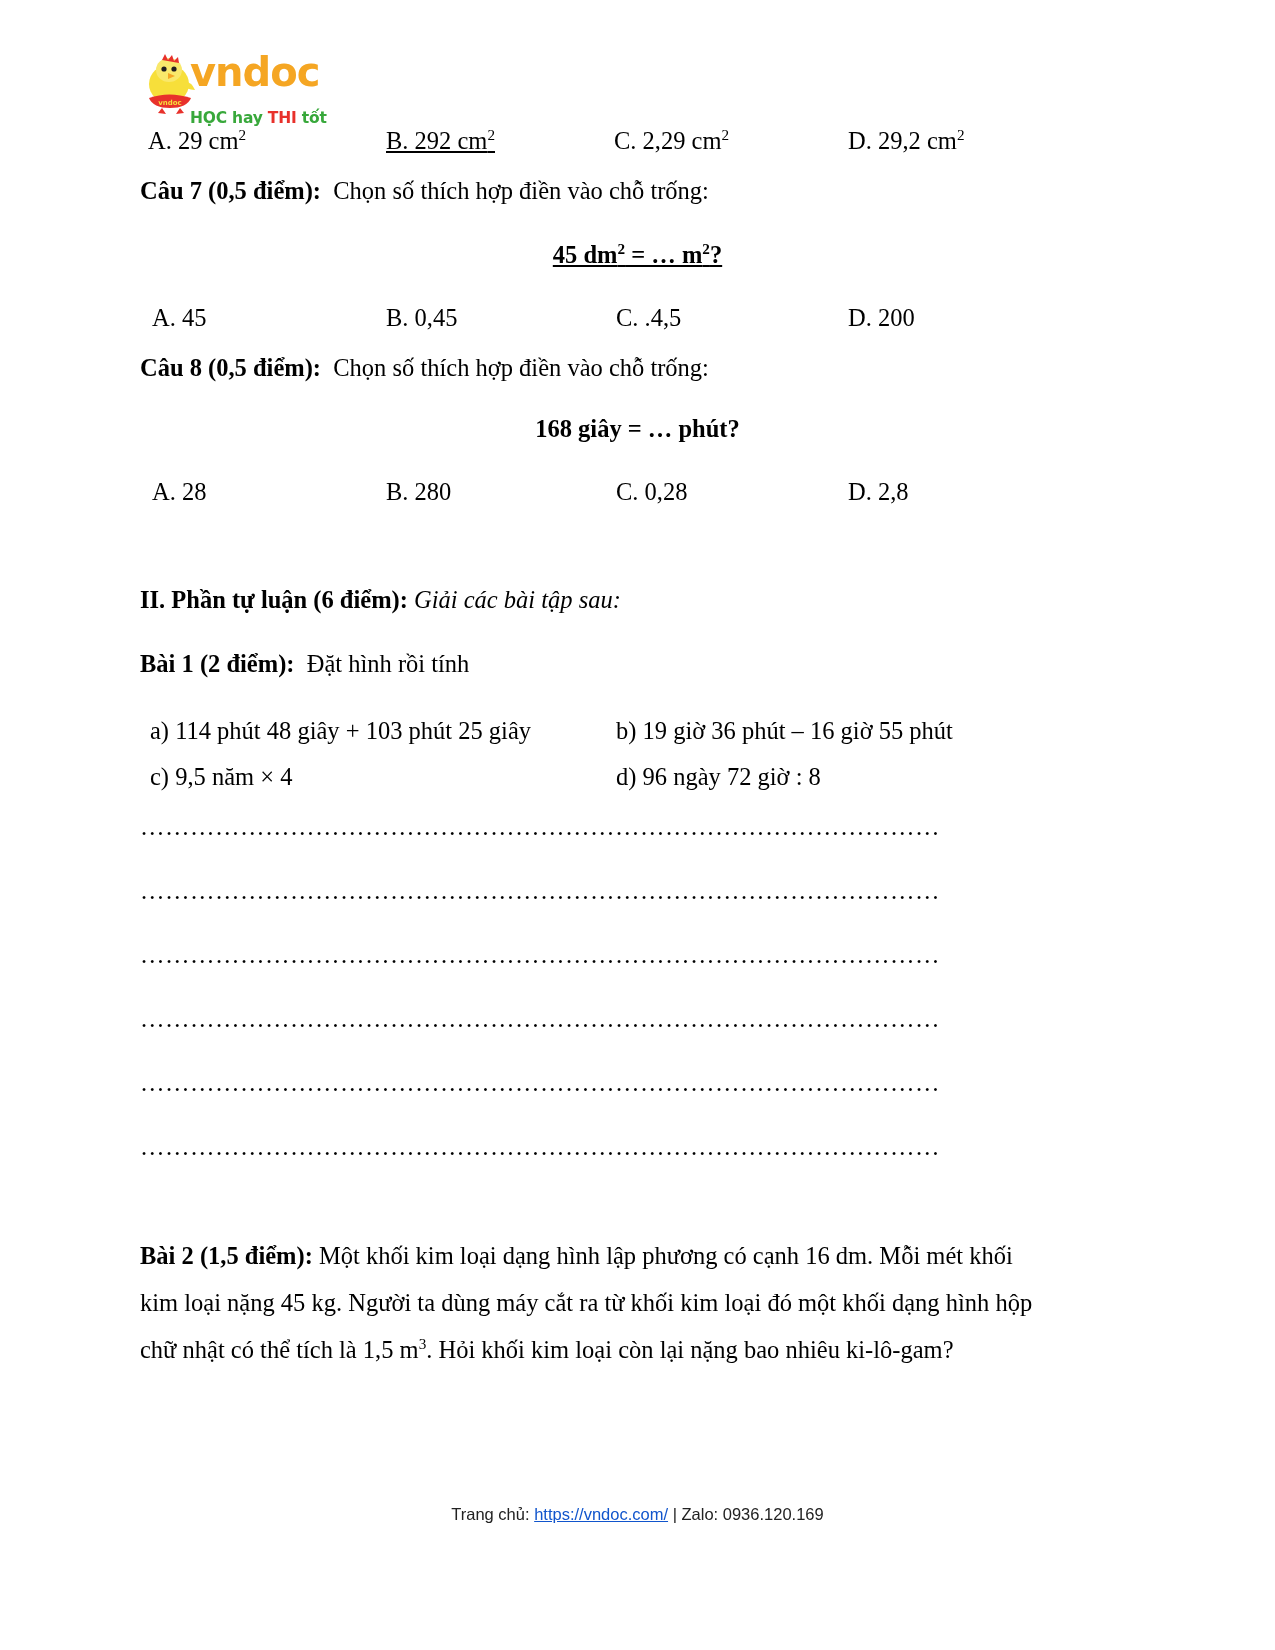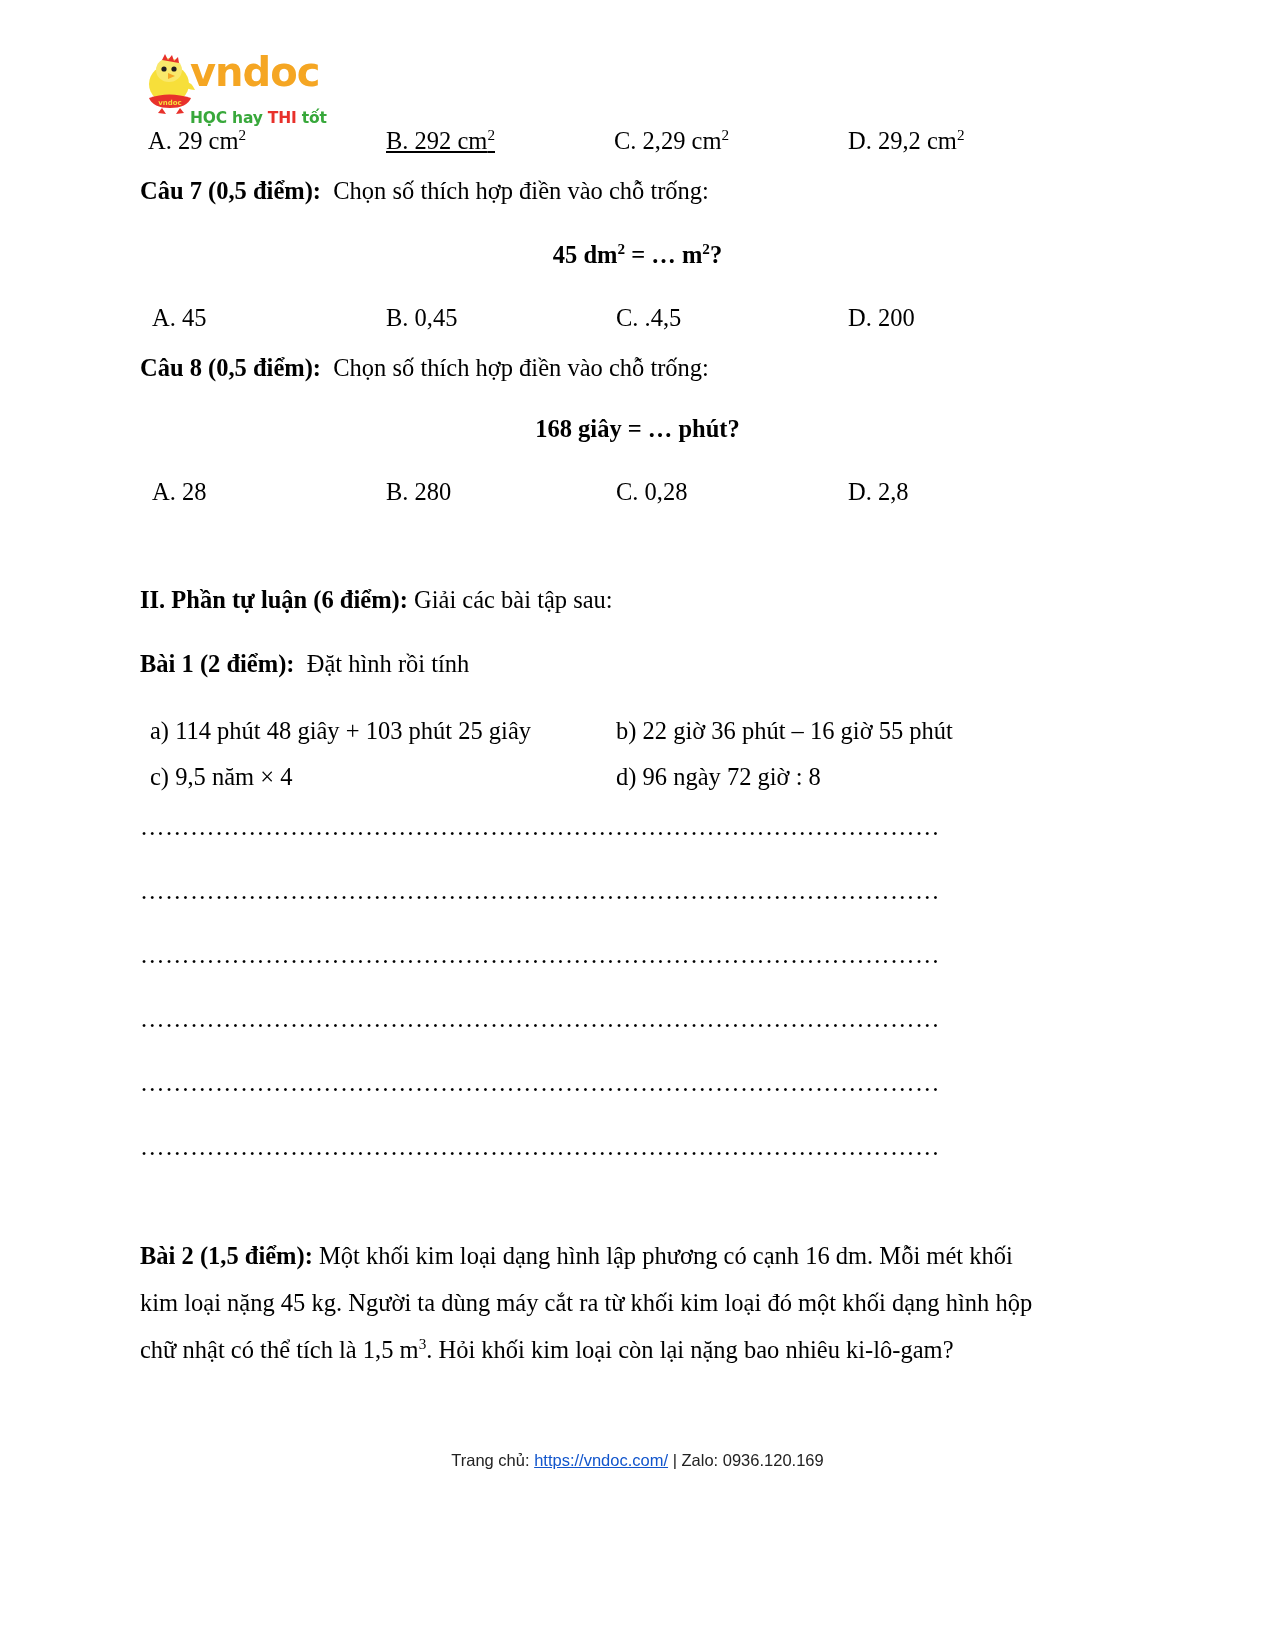--- a/index.html
+++ b/index.html
@@ -64,21 +64,21 @@
   .tag-red { color: #E8312B; }
 
   
   .line {
     position: absolute;
     font-size: 24.5px;
     line-height: 30px;
     white-space: nowrap;
   }
   .bold { font-weight: bold; }
-  .ital { }
+  .ital { font-style: italic; }
 
   .opt {
     position: absolute;
     font-size: 24.5px;
     line-height: 30px;
     white-space: nowrap;
   }
 
   .centered {
     position: absolute;
@@ -117,21 +117,21 @@
     font-size: 24.5px;
     line-height: 47px;
     text-align: left;
   }
 
   
   .footer {
     position: absolute;
     left: 0;
     width: 1275px;
-    top: 1451px;
+    top: 1505px;
     text-align: center;
     font-family: "Liberation Sans", sans-serif;
     font-size: 16.5px;
     color: #222222;
   }
   .footer a {
     color: #1155CC;
     text-decoration: underline;
   }
 </style>
@@ -160,42 +160,42 @@
     </div>
   </div>
 
   <div class="opt" style="left:148px; top:126px;"><span>A. 29  cm</span><sup>2</sup></div>
   <div class="opt" style="left:386px; top:126px;text-decoration:underline;"><span>B. 292 cm</span><sup>2</sup></div>
   <div class="opt" style="left:614px; top:126px;"><span>C. 2,29 cm</span><sup>2</sup></div>
   <div class="opt" style="left:848px; top:126px;"><span>D. 29,2 cm</span><sup>2</sup></div>
 
   <div class="line" style="left:140px; top:176px;"><span class="bold">Câu 7 (0,5 điểm):</span>&nbsp; <span>Chọn số thích hợp điền vào chỗ trống:</span></div>
 
-  <div class="centered" style="top:240px;"><span>45 dm</span><sup>2</sup><span> = … m</span><sup>2</sup><span>?</span></div>
+  <div class="centered" style="top:240px;text-decoration:underline;"><span>45 dm</span><sup>2</sup><span> = … m</span><sup>2</sup><span>?</span></div>
 
   <div class="opt" style="left:152px; top:303px;">A. 45</div>
   <div class="opt" style="left:386px; top:303px;">B. 0,45</div>
   <div class="opt" style="left:616px; top:303px;">C. .4,5</div>
   <div class="opt" style="left:848px; top:303px;">D. 200</div>
 
   <div class="line" style="left:140px; top:353px;"><span class="bold">Câu 8 (0,5 điểm):</span>&nbsp; <span>Chọn số thích hợp điền vào chỗ trống:</span></div>
 
   <div class="centered" style="top:414px;">168 giây = … phút?</div>
 
   <div class="opt" style="left:152px; top:477px;">A. 28</div>
   <div class="opt" style="left:386px; top:477px;">B. 280</div>
   <div class="opt" style="left:616px; top:477px;">C. 0,28</div>
   <div class="opt" style="left:848px; top:477px;">D. 2,8</div>
 
   <div class="line" style="left:140px; top:585px;"><span class="bold">II. Phần tự luận (6 điểm):</span> <span class="ital">Giải các bài tập sau:</span></div>
 
   <div class="line" style="left:140px; top:649px;"><span class="bold">Bài 1 (2 điểm):</span>&nbsp; <span>Đặt hình rồi tính</span></div>
 
   <div class="opt" style="left:150px; top:716px;">a) 114 phút 48 giây + 103 phút 25 giây</div>
-  <div class="opt" style="left:616px; top:716px;">b) 22 giờ 36 phút – 16 giờ 55 phút</div>
+  <div class="opt" style="left:616px; top:716px;">b) 19 giờ 36 phút – 16 giờ 55 phút</div>
   <div class="opt" style="left:150px; top:762px;font-family:Liberation Serif, serif;">c) 9,5 năm × 4</div>
   <div class="opt" style="left:616px; top:762px;">d) 96 ngày 72 giờ : 8</div>
 
   <div class="dots" style="top:812px;">……………………………………………………………………………………</div>
   <div class="dots" style="top:876px;">……………………………………………………………………………………</div>
   <div class="dots" style="top:940px;">……………………………………………………………………………………</div>
   <div class="dots" style="top:1004px;">……………………………………………………………………………………</div>
   <div class="dots" style="top:1068px;">……………………………………………………………………………………</div>
   <div class="dots" style="top:1132px;">……………………………………………………………………………………</div>
 

